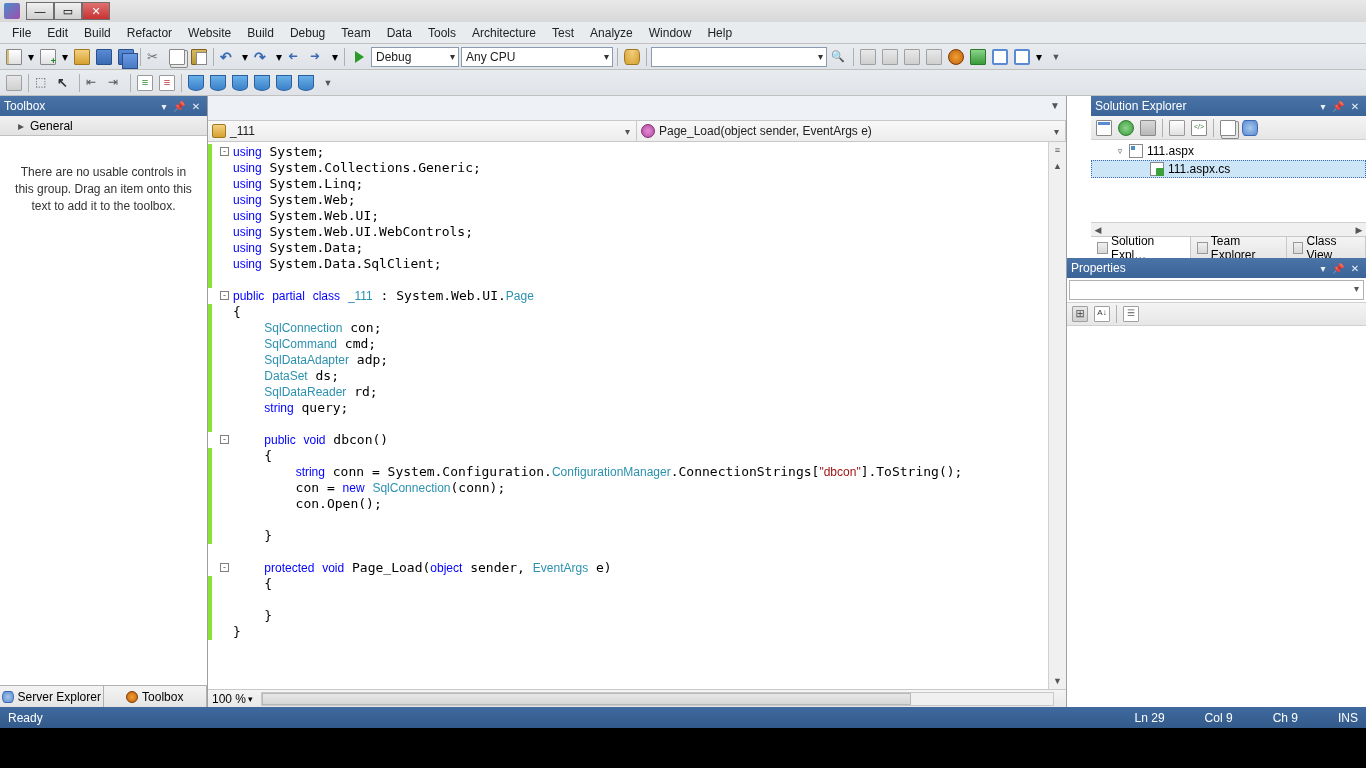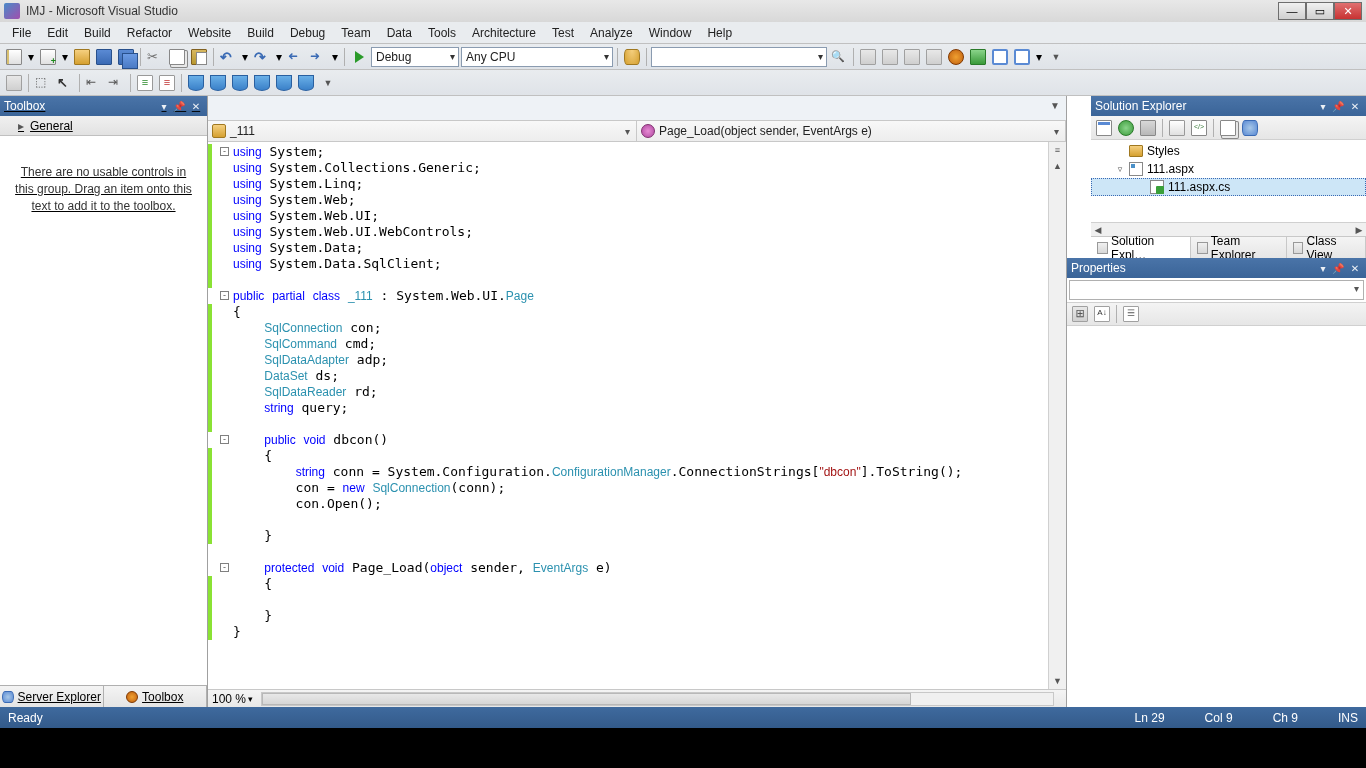--- a/index.html
+++ b/index.html
@@ -58,21 +58,21 @@
 .i-pointer::before{content:"↖";color:#333;font-size:13px;font-weight:bold;}
 .i-pointer2::before{content:"⬚";color:#555;font-size:12px;}
 
 .mainarea { display: flex; height: calc(768px - 22px - 22px - 26px - 26px - 21px - 40px); }
 
 .panel { display: flex; flex-direction: column; background: #fff; }
 .panel-header { height: 20px; background: linear-gradient(#4a74a8,#3a6498); color: #fff; display: flex; align-items: center; padding: 0 4px; font-size: 12px; }
 .panel-header .spacer { flex: 1; }
 .panel-header .ph-btn { width: 14px; height: 14px; margin-left: 2px; display:flex; align-items:center; justify-content:center; font-size:10px; opacity:.9; }
 
-.toolbox { width: 208px; border-right: 1px solid #a0a0a0; text-decoration: underline; }
+.toolbox { width: 208px; border-right: 1px solid #a0a0a0; }
 .toolbox .accordion { height: 20px; background: linear-gradient(#f0f0f0,#e2e2e2); border-bottom: 1px solid #c0c0c0; display:flex; align-items:center; padding:0 18px; }
 .toolbox .accordion::before { content:"▸"; color:#555; margin-right:6px; }
 .toolbox .empty { padding: 28px 10px; text-align:center; color:#333; line-height:1.4; }
 .toolbox .bottom-tabs { height: 22px; display:flex; border-top:1px solid #b0b0b0; }
 .toolbox .bottom-tabs .btab { flex:1; display:flex; align-items:center; justify-content:center; gap:4px; background:linear-gradient(#f4f4f4,#e4e4e4); border-right:1px solid #b0b0b0; font-size:11px; }
 
 .editor-zone { flex: 1; display:flex; flex-direction:column; position:relative; }
 .doc-tabbar { height: 24px; background:#eef2f6; display:flex; align-items:flex-end; padding-left:160px; position:relative; }
 .doc-tabbar .overflow { position:absolute; right:6px; top:4px; font-size:10px; color:#555; }
 .nav-row { height: 22px; display:flex; border-top:1px solid #c8c8c8; border-bottom:1px solid #c8c8c8; background:linear-gradient(#f8f8f8,#ededed); }
@@ -141,21 +141,20 @@
 .statusbar .seg { margin-right: 40px; }
 .statusbar .spacer { flex:1; }
 
 .blackstrip { height: 40px; background: #000; }
 </style>
 </head>
 <body>
 
 <div class="titlebar">
   <span class="vs-logo"></span>
-  <span class="title">IMJ - Microsoft Visual Studio</span>
   <div class="winbtns">
     <span class="winbtn min"></span>
     <span class="winbtn max"></span>
     <span class="winbtn close"></span>
   </div>
 </div>
 
 <div class="menubar" id="menubar">
     <span>File</span>
     <span>Edit</span>
@@ -439,25 +438,20 @@
         <span class="tb-sep"></span>
         <span class="se-toolbtn">
             <span class="ico i-se-copy"></span>
           </span>
         <span class="se-toolbtn">
             <span class="ico i-se-db"></span>
           </span>
       </div>
       <div class="tree" id="setree">
           <div class="tree-row">
-            <span class="tree-exp" style="visibility: hidden; color: rgb(136, 136, 136);">▷</span>
-            <span class="i-folder"></span>
-            <span>Styles</span>
-          </div>
-          <div class="tree-row">
             <span class="tree-exp" style="visibility: visible;">▿</span>
             <span class="i-aspx"></span>
             <span>111.aspx</span>
           </div>
           <div class="tree-row d2" style="background: rgb(205, 230, 247); border: 1px dotted rgb(58, 106, 180);">
             <span class="tree-exp" style="visibility: hidden; color: rgb(136, 136, 136);">▷</span>
             <span class="i-cs"></span>
             <span>111.aspx.cs</span>
           </div>
         </div>

